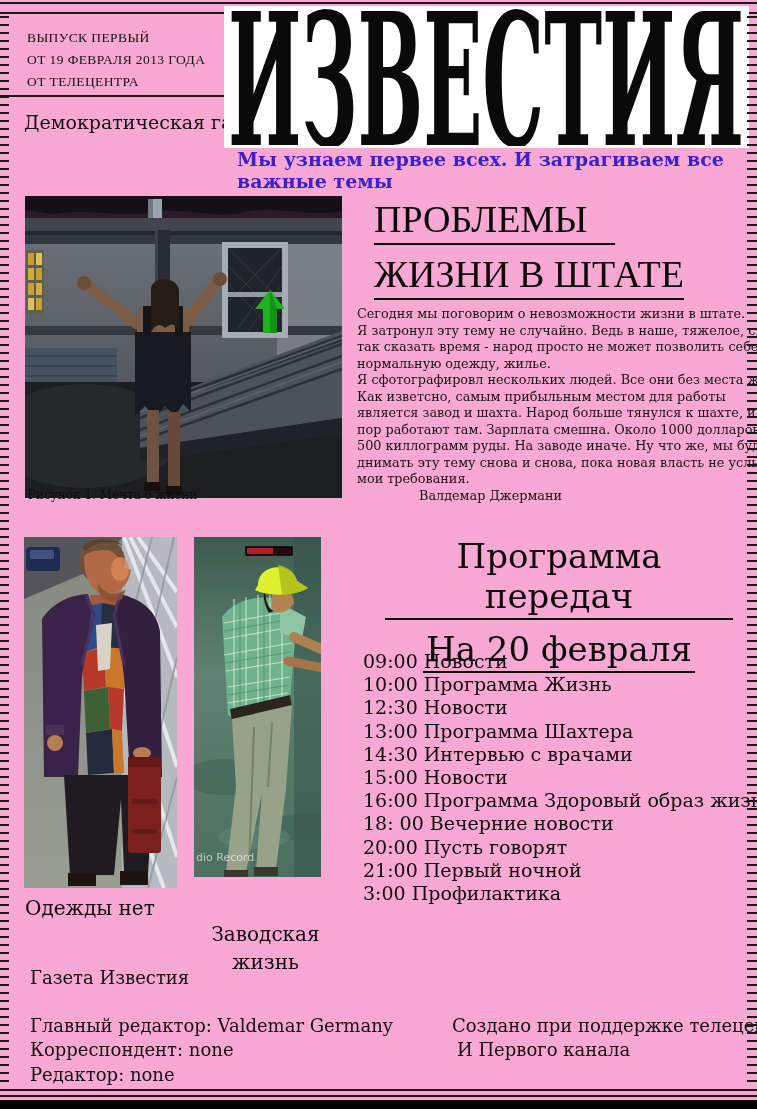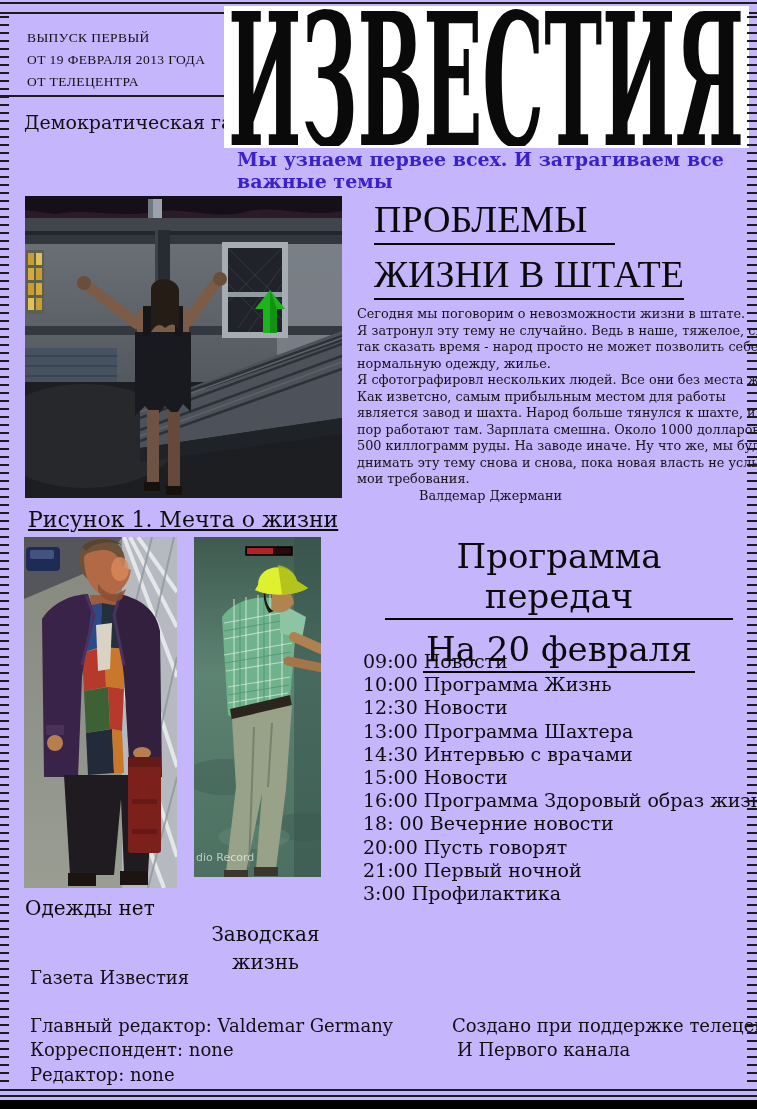--- a/index.html
+++ b/index.html
@@ -1,16 +1,16 @@
 <!DOCTYPE html>
 <html><head>
 <meta charset="utf-8">
 <style>
   html,body{margin:0;padding:0;background:#d8d8d8;}
-  .page{position:relative;width:757px;height:1109px;background:#c4b5fd;overflow:hidden;
+  .page{position:relative;width:757px;height:1109px;background:#f9a8d4;overflow:hidden;
         font-family:"DejaVu Serif",serif;color:#111;margin:0 auto;}
   
   .tick{position:absolute;top:16px;height:1072px;width:9px;
         background:repeating-linear-gradient(to bottom,#1b1b1b 0 2px,transparent 2px 8px);}
   .tick-left{left:0;}
   .tick-right{right:0;width:10px;}
   .hline{position:absolute;left:0;width:757px;height:2px;background:#1b1b1b;}
   #tl1{top:2px;} #tl2{top:12px;} #tl3{top:95px;width:233px;}
   #bl1{top:1089px;} #bl2{top:1095px;}
   .bottombar{position:absolute;left:0;top:1100px;width:757px;height:9px;background:#000;}
@@ -22,21 +22,21 @@
   .logo-box{position:absolute;left:224px;top:6px;width:525px;height:142px;background:#fff;}
   .tagline{position:absolute;left:237px;top:148px;width:516px;
            font-size:19px;font-weight:bold;}
 
   
   .photo{position:absolute;overflow:hidden;}
   #photo1{left:25px;top:196px;width:317px;height:302px;}
   #photo2{left:24px;top:537px;width:153px;height:351px;}
   #photo3{left:194px;top:537px;width:127px;height:340px;}
   .caption{position:absolute;font-size:20px;color:#0d0d0d;}
-  #cap1{left:28px;top:507px;font-size:22px;text-decoration:underline;}
+  #cap1{left:28px;top:488px;font-size:12px;}
   #cap2{left:25px;top:896px;}
   #cap3{left:194px;top:884px;width:143px;text-align:center;line-height:28px;margin-top:36px;}
 
   
   .article-title{position:absolute;left:374px;top:197px;font-family:"Liberation Serif",serif;
                  font-size:38px;color:#0a0a0a;}
   .article-title .t-line{display:block;}
   .article-title .t-line + .t-line{margin-top:7px;}
   .u{display:inline-block;border-bottom:2px solid #000;padding-bottom:2px;}
   .pr{padding-right:28px;}

